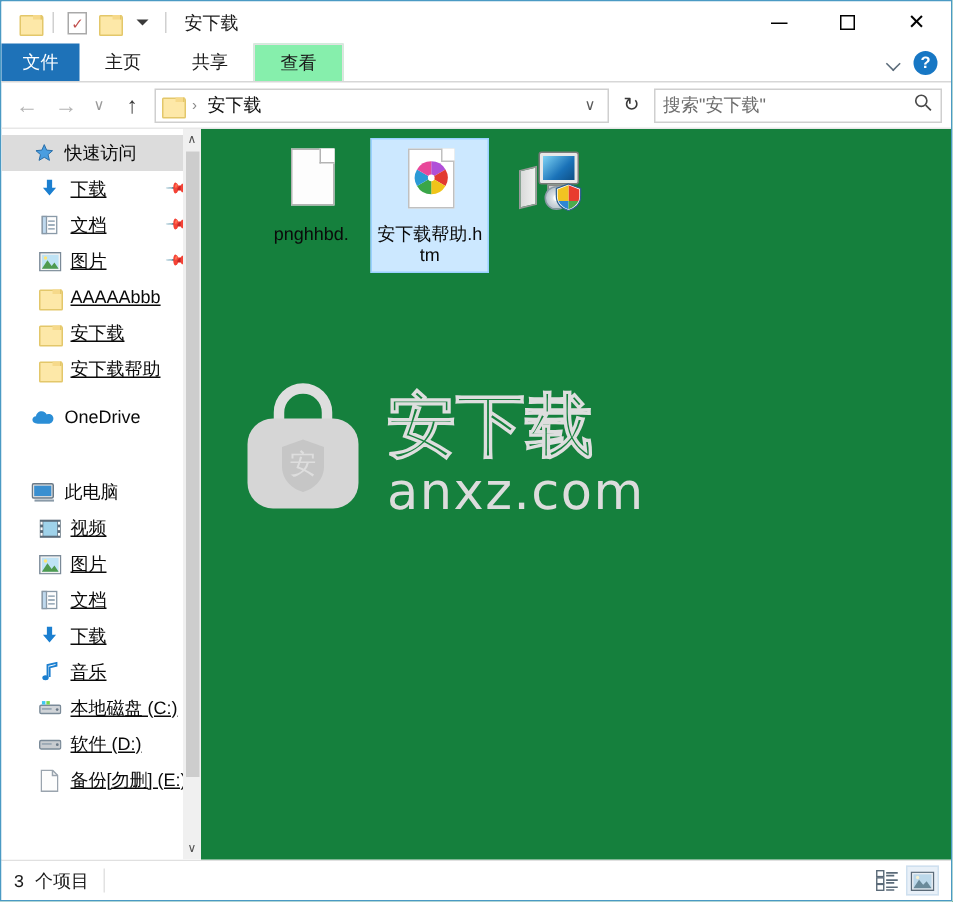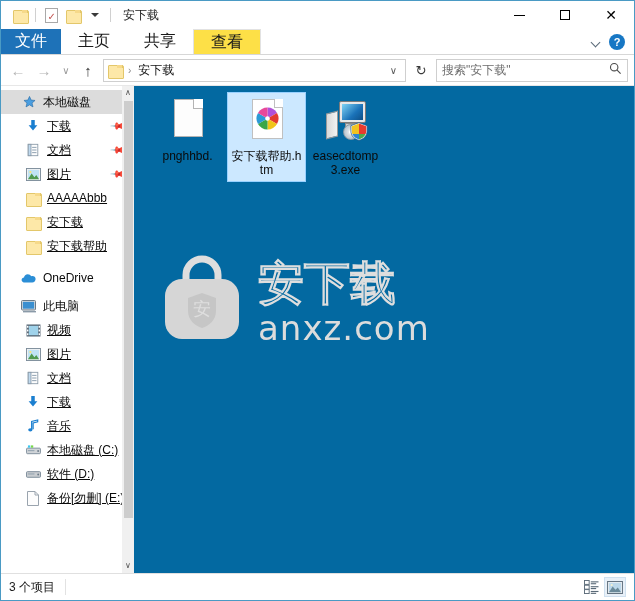--- a/index.html
+++ b/index.html
@@ -82,26 +82,26 @@
   .ribbon {
     height: 26px; min-height: 26px;
     display: flex; align-items: stretch;
     border-bottom: 1px solid #d7d7d7;
     position: relative;
     background: #ffffff;
   }
   .tab {
     padding: 0 17px;
     display: flex; align-items: center;
-    font-size: 16px; color: #1a1a1a;
+    font-size: 12px; color: #1a1a1a;
     cursor: default;
     font-family: Liberation Mono, monospace;
   }
   .tab-file { background: #1e72b8; color: #ffffff; padding: 0 14px; }
-  .tab-hover { border: 1px solid #e2e2e2; border-bottom: none; background: #fde047; }
+  .tab-hover { border: 1px solid #e2e2e2; border-bottom: none; background: #86efac; }
   .ribbon-right {
     position: absolute; right: 4px; top: 0; height: 26px;
     display: flex; align-items: center; gap: 8px;
   }
   .chev-dn {
     width: 9px; height: 9px; position: relative;
   }
   .chev-dn::before {
     content: ""; position: absolute; left: 0px; top: 1px;
     width: 6px; height: 6px;
@@ -191,21 +191,21 @@
     background: #f0f0f0;
     display: flex; flex-direction: column; align-items: center;
   }
   .ns-arrow { font-size: 8px; color: #505050; height: 14px; line-height: 14px; }
   .ns-thumb {
     width: 9px; background: #cdcdcd; margin: 1px 0; flex: 1;
   }
   .ns-track-bot { height: 40px; }
 
   .content {
-    flex: 1; background: #0369a1; position: relative; overflow: hidden;
+    flex: 1; background: #15803d; position: relative; overflow: hidden; padding-left: 20px;
   }
   .files {
     display: flex; padding: 6px 0 0 14px; gap: 0px;
   }
   .file {
     width: 79px; padding: 4px 2px 4px 2px;
     display: flex; flex-direction: column; align-items: center;
     text-align: center;
     border: 1px solid transparent;
   }
@@ -287,21 +287,21 @@
     font-family: "DejaVu Sans", sans-serif; line-height: 34px;
   }
 
   
   .statusbar {
     height: 26px; min-height: 26px;
     display: flex; align-items: center;
     padding: 0 4px 0 8px;
     background: #ffffff;
   }
-  .status-txt { font-size: 12px; color: #1a1a1a; }
+  .status-txt { font-size: 12px; color: #1a1a1a; font-family: Liberation Mono, monospace; }
   .status-sep { width: 1px; height: 16px; background: #e2e2e2; margin-left: 10px; }
   .viewbtns { margin-left: auto; display: flex; align-items: center; gap: 2px; padding-right: 4px; }
   .vbtn {
     width: 22px; height: 20px;
     display: flex; align-items: center; justify-content: center;
   }
   .vbtn.active { background: #e8f0f8; border: 1px solid #cfe0ef; }
 </style>
 </head>
 <body>
@@ -382,21 +382,21 @@
   <div class="body">
 
     <div class="navpane">
 
       <div class="nav-item sel indent-root">
         <span class="nav-ico">
           <svg width="15" height="15" viewBox="0 0 16 16">
             <path d="M8 1.5 L9.7 5.4 L13.9 5.8 L10.7 8.6 L11.7 12.7 L8 10.5 L4.3 12.7 L5.3 8.6 L2.1 5.8 L6.3 5.4 Z" fill="#4a9ee0" stroke="#2a6ea8" stroke-width="0.7"></path>
           </svg>
         </span>
-        <span>本地磁盘</span>
+        <span>快速访问</span>
       </div>
 
       <div class="nav-item indent1">
         <span class="nav-ico">
           <svg width="14" height="14" viewBox="0 0 16 16">
             <path d="M6 1 h4 v6 h3 l-5 6 l-5 -6 h3 z" fill="#1b7fd0"></path>
           </svg>
         </span>
         <span>下载</span>
         <span class="pin">📌</span>
@@ -450,21 +450,21 @@
 
       <div class="nav-item indent-root" style="margin-top:8px">
         <span class="nav-ico">
           <svg width="16" height="12" viewBox="0 0 16 12">
             <path d="M4.2 10.5 C1.8 10.5 0.6 9.2 0.6 7.9 C0.6 6.6 1.7 5.6 3 5.5 C3.2 3.6 4.8 2.2 6.8 2.2 C8.3 2.2 9.6 3.1 10.2 4.3 C10.6 4.1 11 4 11.5 4 C13.2 4 14.6 5.3 14.6 7 C14.6 8.8 13.3 10.5 11.2 10.5 Z" fill="#2b8ed6"></path>
           </svg>
         </span>
         <span>OneDrive</span>
       </div>
 
-      <div class="nav-item indent-root" style="margin-top:4px">
+      <div class="nav-item indent-root" style="margin-top:26px">
         <span class="nav-ico">
           <svg width="16" height="13" viewBox="0 0 16 13">
             <rect x="0.5" y="0.5" width="14" height="9.5" rx="1" fill="#dcdcdc" stroke="#6a7a88"></rect>
             <rect x="1.8" y="1.8" width="11.4" height="6.9" fill="#3a8fd0"></rect>
             <rect x="2" y="11" width="13" height="1.4" fill="#8a9aa8"></rect>
           </svg>
         </span>
         <span>此电脑</span>
       </div>
 
@@ -611,21 +611,20 @@
               <div class="exe-disc"></div>
               <svg class="exe-shield" viewBox="0 0 20 21">
                 <path d="M10 0.7 L19 4 V10 C19 15.5 14.8 19.2 10 20.3 C5.2 19.2 1 15.5 1 10 V4 Z" fill="#ffffff" stroke="#2b5e8e" stroke-width="0.9"></path>
                 <path d="M10 1.7 L18 4.7 V10 C18 11.2 17.8 12.3 17.4 13.3 L10 13.3 Z" fill="#e83b2e"></path>
                 <path d="M10 1.7 L2 4.7 V10 C2 11.2 2.2 12.3 2.6 13.3 L10 13.3 Z" fill="#f2c322"></path>
                 <path d="M2.6 13.3 L10 13.3 L10 19.4 C6.6 18.4 3.9 16.2 2.6 13.3 Z" fill="#2f86d4"></path>
                 <path d="M17.4 13.3 L10 13.3 L10 19.4 C13.4 18.4 16.1 16.2 17.4 13.3 Z" fill="#4caa4c"></path>
               </svg>
             </div>
           </div>
-          <div class="file-label">easecdtomp3.exe</div>
         </div>
 
       </div>
 
       <div class="watermark">
         <div class="wm-bag">
           <svg width="92" height="92" viewBox="0 0 92 92">
             <path d="M30 26 V20 A16 16 0 0 1 62 20 V26" fill="none" stroke="#dedede" stroke-width="7" stroke-linecap="round"></path>
             <rect x="9" y="24" width="74" height="60" rx="17" fill="#d6d6d6"></rect>
             <path d="M46 38 L60 43 V56 C60 65 53 71 46 73 C39 71 32 65 32 56 V43 Z" fill="#c6c6c6"></path>

